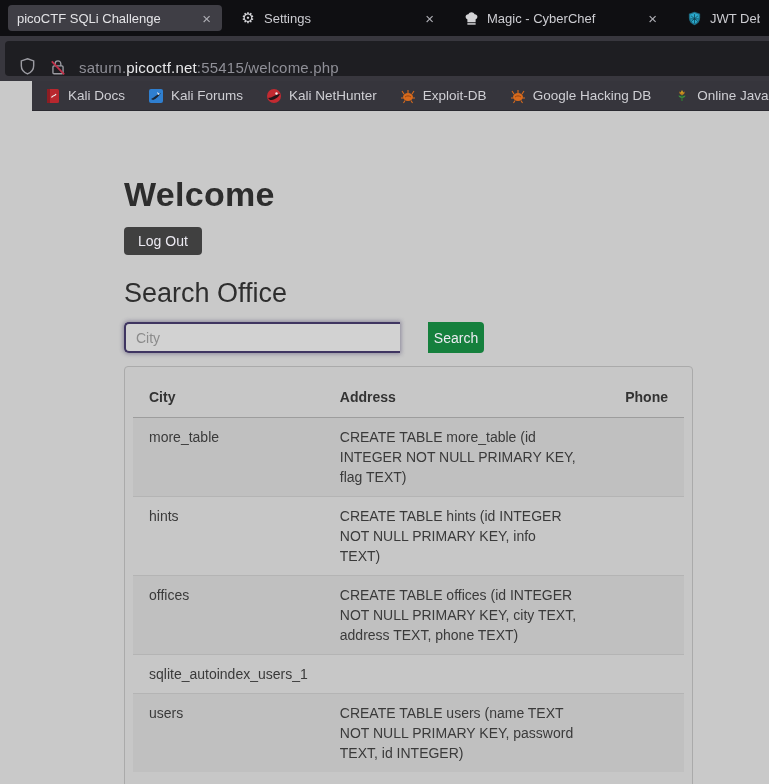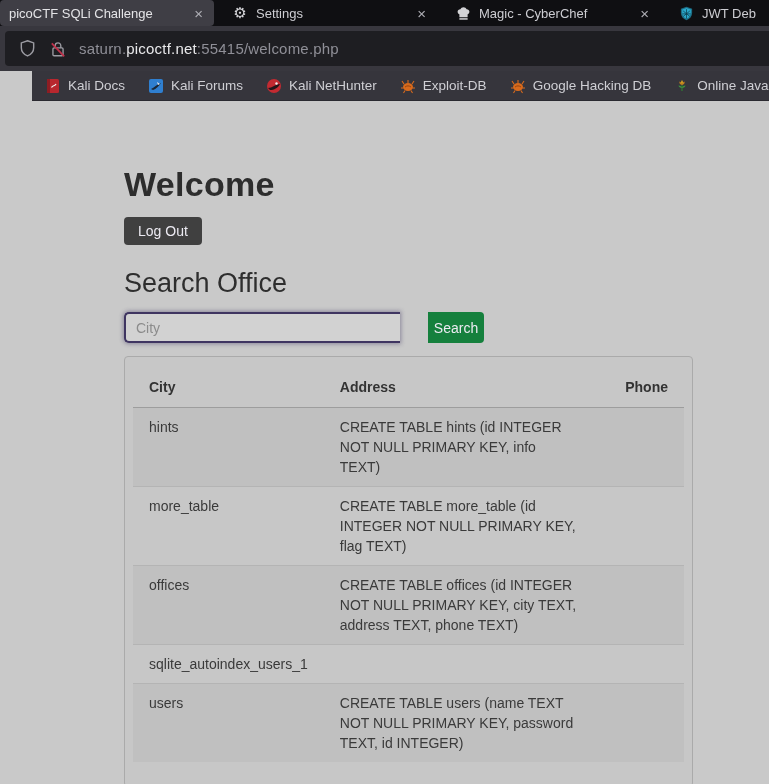--- a/index.html
+++ b/index.html
@@ -5,22 +5,22 @@
   * { margin:0; padding:0; box-sizing:border-box; }
   html,body { background:#888; }
   .screen {
     position:relative; width:769px; height:784px; overflow:hidden;
     background:#c9c9c9;
     font-family:"Liberation Sans", sans-serif;
   }
 
   
   .tabbar {
-    height:26px; background:#0f0f12;
-    display:flex; align-items:center; 
+    height:36px; background:#0f0f12;
+    display:flex; align-items:center; padding-left:8px;
   }
   .tab {
     width:214px; min-width:214px; height:26px; margin-right:9px;
     display:flex; align-items:center; padding:0 9px;
     border-radius:4px; color:#cdcdd2; font-size:13px;
     cursor:default; overflow:hidden;
   }
   .tab.active { background:#3f3e45; color:#e4e4e7; }
   .tab.cut { min-width:0; width:120px; margin-right:0; }
   .tab-favicon { width:16px; height:16px; margin-right:8px; flex:0 0 16px; display:flex; align-items:center; justify-content:center; }
@@ -29,21 +29,21 @@
   .tab-close { color:#aeaeb4; font-size:15px; margin-left:8px; padding:0 2px; }
 
   
   .toolbar {
     height:45px; background:#38373e;
     display:flex; align-items:center; padding-left:5px;
   }
   .urlbar {
     flex:1; height:35px; background:#1e1e22;
     border-radius:4px 0 0 4px;
-    display:flex; align-items:center; padding:0 13px;
+    display:flex; align-items:flex-end; padding:0 13px;
     font-size:15px;
   }
   .urlbar .icon { margin-right:12px; display:flex; align-items:center; }
   .url-text { color:#8f8f97; white-space:nowrap; overflow:hidden; letter-spacing:.2px; }
   .url-text .host { color:#e9e9eb; }
 
   
   .bookmarksbar {
     height:30px; background:#36353c;
     display:flex; align-items:center; padding:0 13px;
@@ -243,30 +243,30 @@
       <table class="results">
         <thead>
           <tr>
             <th class="col-city">City</th>
             <th class="col-address">Address</th>
             <th class="col-phone">Phone</th>
           </tr>
         </thead>
         <tbody>
           <tr>
+            <td class="col-city">more_table</td>
+            <td class="col-address">CREATE TABLE more_table (id INTEGER NOT NULL PRIMARY KEY, flag TEXT)</td>
+            <td class="col-phone"></td>
+          </tr>
+          <tr>
             <td class="col-city">hints</td>
             <td class="col-address">CREATE TABLE hints (id INTEGER NOT NULL PRIMARY KEY, info TEXT)</td>
             <td class="col-phone"></td>
           </tr>
           <tr>
-            <td class="col-city">more_table</td>
-            <td class="col-address">CREATE TABLE more_table (id INTEGER NOT NULL PRIMARY KEY, flag TEXT)</td>
-            <td class="col-phone"></td>
-          </tr>
-          <tr>
             <td class="col-city">offices</td>
             <td class="col-address">CREATE TABLE offices (id INTEGER NOT NULL PRIMARY KEY, city TEXT, address TEXT, phone TEXT)</td>
             <td class="col-phone"></td>
           </tr>
           <tr>
             <td class="col-city">sqlite_autoindex_users_1</td>
             <td class="col-address"></td>
             <td class="col-phone"></td>
           </tr>
           <tr>

